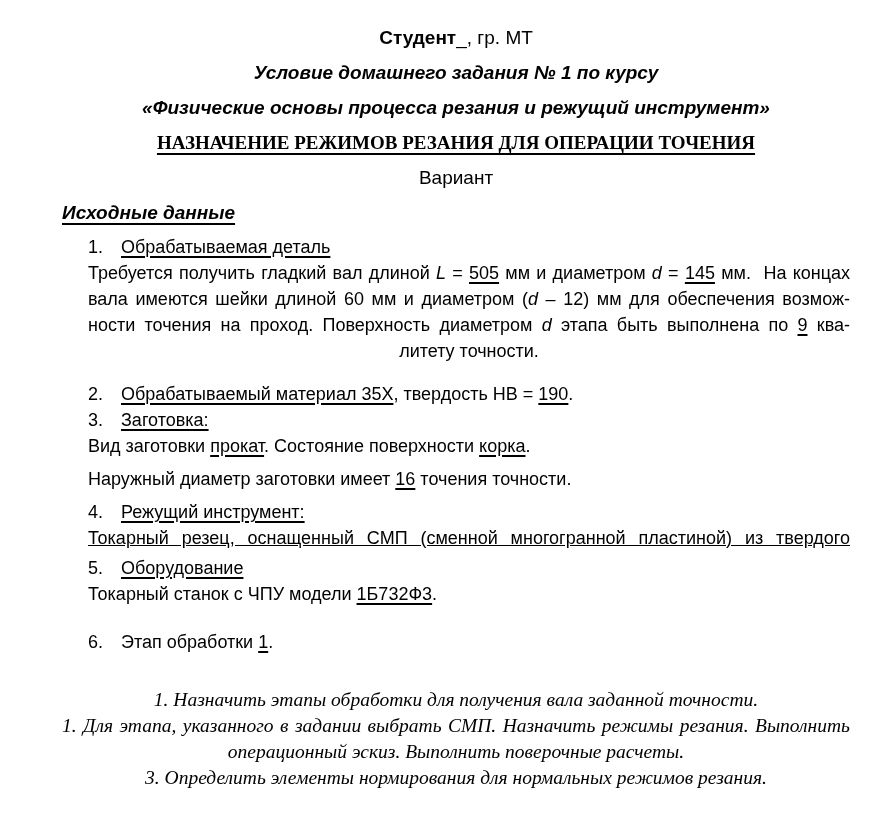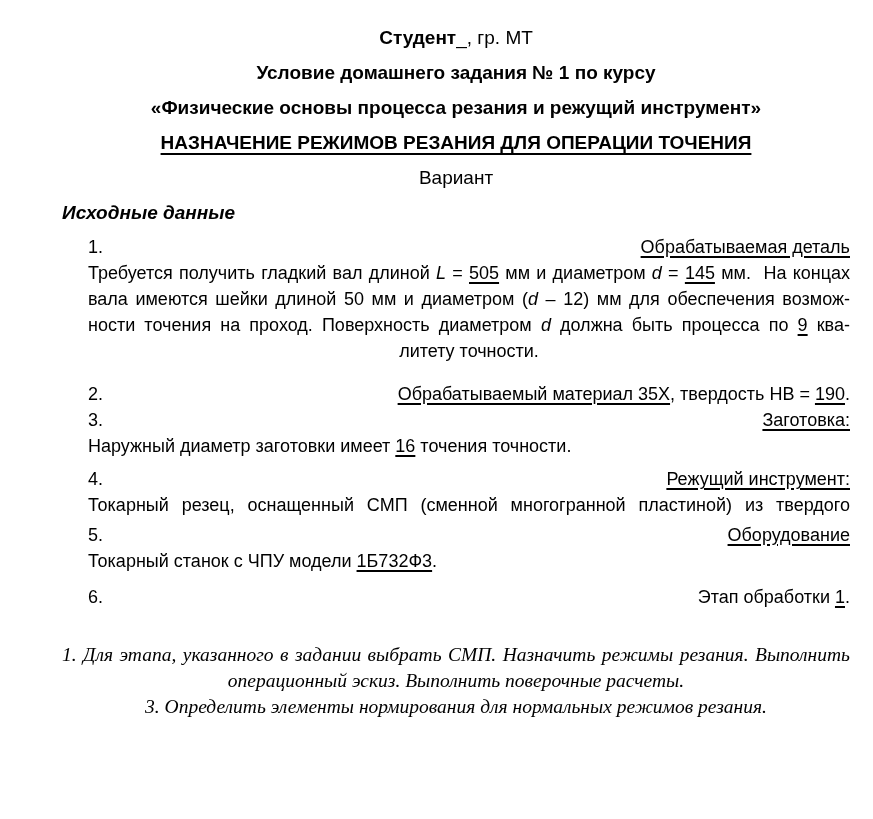--- a/index.html
+++ b/index.html
@@ -25,42 +25,42 @@
   .b { font-weight: 700; }
   .i { font-style: italic; }
   .u { text-decoration: underline; text-underline-offset: 3px; text-decoration-thickness: 1.5px; }
 
   .center { text-align: center; }
   .hline {
     font-size: 19px;
     line-height: 26px;
     margin-bottom: 9px;
   }
-  .bold-italic { font-weight: 700; }
-  .main-title span { font-weight: 700; text-decoration: underline; text-underline-offset: 4px; text-decoration-thickness: 2px; }
+  .bold-italic { font-weight: 700; font-style: italic; }
+  .main-title span { font-weight: 700; text-decoration: underline; text-underline-offset: 4px; text-decoration-thickness: 2px; font-family: Liberation Serif, serif; }
 
   .sec-head {
     font-size: 19px;
     line-height: 26px;
     margin-bottom: 8px;
   }
-  .sec-head span { font-weight: 700; font-style: italic; text-underline-offset: 4px; text-decoration-thickness: 1.5px; }
+  .sec-head span { font-weight: 700; font-style: italic; text-decoration: underline; text-underline-offset: 4px; text-decoration-thickness: 1.5px; }
 
   .body-text { font-size: 18px; line-height: 26px; }
   .indent { margin-left: 26px; }
 
   .li { display: flex; }
   .li .num { flex: 0 0 33px; }
-  .li .li-title { flex: 1 1 auto; text-align: right; }
+  .li .li-title { flex: 1 1 auto; }
 
   .justify .line { text-align: justify; text-align-last: justify; white-space: pre-wrap; }
   .justify .line.final { text-align: center; text-align-last: auto; }
 
-  .gap4 { margin-bottom: 4px; }
-  .gap6 { margin-bottom: 10px; }
+  .gap4 { margin-bottom: 4px; text-decoration: underline; }
+  .gap6 { margin-bottom: 22px; }
   .gap7 { margin-bottom: 7px; }
   .gap8 { margin-bottom: 17px; }
   .gap32 { margin-bottom: 32px; }
 
   .req-head {
     font-size: 19px;
     line-height: 26px;
     margin-bottom: 6px;
   }
   .tasks {
@@ -99,38 +99,39 @@
     <span>Исходные данные</span>
   </div>
 
   <div class="body-text indent">
     <div class="li">
       <span class="num">1.</span>
       <span class="li-title"><span class="u">Обрабатываемая деталь</span></span>
     </div>
     <div class="justify gap8">
         <div class="line"><span>Требуется получить гладкий вал длиной </span><span class="i">L</span><span> = </span><span class="u">505</span><span> мм и диаметром </span><span class="i">d</span><span> = </span><span class="u">145</span><span> мм.&nbsp; На концах</span></div>
-        <div class="line"><span>вала имеются шейки длиной 50 мм и диаметром (</span><span class="i">d</span><span> – 12) мм для обеспечения возмож-</span></div>
-        <div class="line"><span>ности точения на проход. Поверхность диаметром </span><span class="i">d</span><span> должна быть процесса по </span><span class="u">9</span><span> ква-</span></div>
+        <div class="line"><span>вала имеются шейки длиной 60 мм и диаметром (</span><span class="i">d</span><span> – 12) мм для обеспечения возмож-</span></div>
+        <div class="line"><span>ности точения на проход. Поверхность диаметром </span><span class="i">d</span><span> этапа быть выполнена по </span><span class="u">9</span><span> ква-</span></div>
         <div class="line final"><span>литету точности.</span></div>
       </div>
   </div>
 
   <div class="body-text indent">
     <div class="li">
       <span class="num">2.</span>
       <span class="li-title"><span class="u">Обрабатываемый материал 35Х</span><span>, твердость НВ = </span><span class="u">190</span><span>.</span></span>
     </div>
   </div>
 
   <div class="body-text indent">
     <div class="li">
       <span class="num">3.</span>
       <span class="li-title"><span class="u">Заготовка:</span></span>
     </div>
+    <div class="gap7"><span>Вид заготовки </span><span class="u">прокат</span><span>. Состояние поверхности </span><span class="u">корка</span><span>.</span></div>
     <div class="gap7"><span>Наружный диаметр заготовки имеет </span><span class="u">16</span><span> точения точности.</span></div>
   </div>
 
   <div class="body-text indent">
     <div class="li">
       <span class="num">4.</span>
       <span class="li-title"><span class="u">Режущий инструмент:</span></span>
     </div>
     <div class="justify gap4">
         <div class="line"><span>Токарный резец, оснащенный СМП (сменной многогранной пластиной) из твердого</span></div>
@@ -148,20 +149,23 @@
   <div class="body-text indent gap32">
     <div class="li">
       <span class="num">6.</span>
       <span class="li-title"><span>Этап обработки </span><span class="u">1</span><span>.</span></span>
     </div>
   </div>
 
 
   <div class="tasks">
     <div class="justify">
+        <div class="line final"><span>1. Назначить этапы обработки для получения вала заданной точности.</span></div>
+      </div>
+    <div class="justify">
         <div class="line"><span>1. Для этапа, указанного в задании выбрать СМП. Назначить режимы резания. Выполнить</span></div>
         <div class="line final"><span>операционный эскиз. Выполнить поверочные расчеты.</span></div>
       </div>
     <div class="justify">
         <div class="line final"><span>3. Определить элементы нормирования для нормальных режимов резания.</span></div>
       </div>
   </div>
 
 </div>
 

